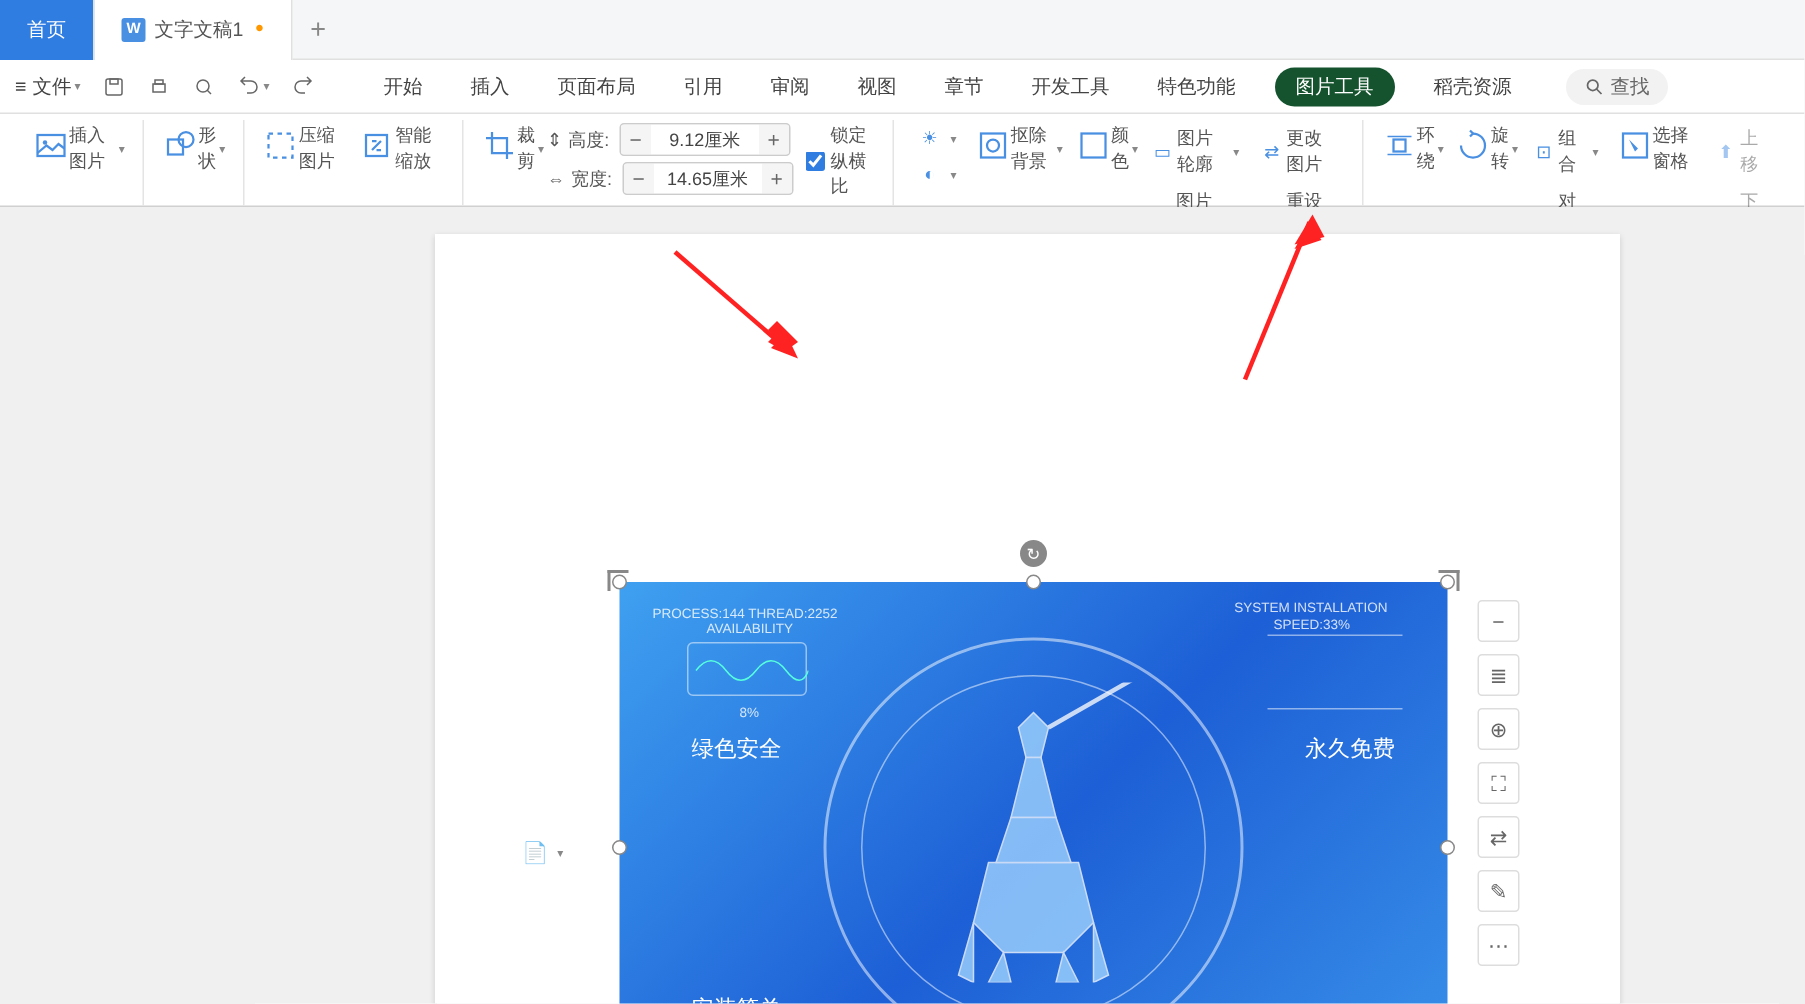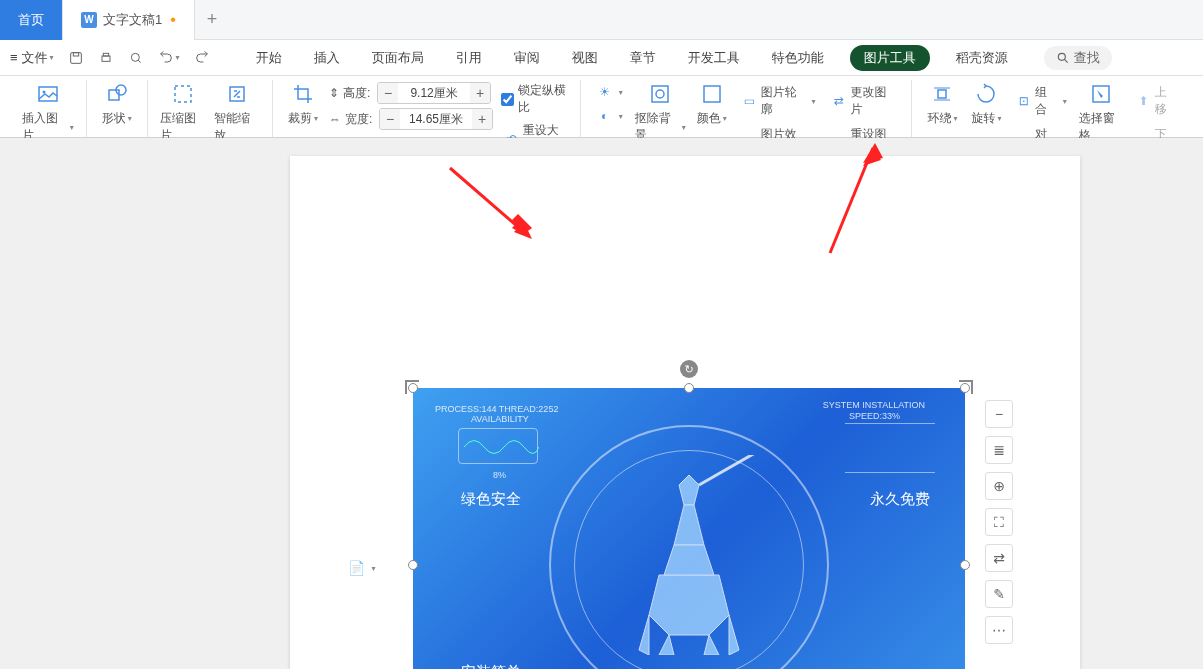--- a/index.html
+++ b/index.html
@@ -24,21 +24,21 @@
 .menu-tabs { display: flex; align-items: center; margin-left: 40px; gap: 20px; font-size: 13px; }
 .menu-tab { color: #444; cursor: pointer; padding: 6px 6px; text-align: center; }
 .menu-tab.highlight { background: #14532d; color: #fff; border-radius: 13px; padding: 4px 14px; }
 .search-box { margin-left: 10px; display: flex; align-items: center; color: #666; font-size: 13px; background: #f2f2f2; border-radius: 13px; padding: 3px 12px; cursor: pointer; }
 .search-box svg { width: 14px; height: 14px; margin-right: 4px; }
 
 
 .ribbon { display: flex; background: #fff; border-bottom: 1px solid #d0d0d0; height: 62px; padding: 4px 10px 0; }
 .ribbon-group { display: flex; align-items: flex-start; padding: 0 8px; border-right: 1px solid #e4e4e4; }
 .ribbon-group:last-child { border-right: none; }
-.rbtn-v { display: flex; flex-direction: column; align-items: center; justify-content: flex-start; padding: 2px 4px; font-size: 12px; color: #555; cursor: pointer; min-width: 44px; }
+.rbtn-v { display: flex; align-items: center; justify-content: flex-start; padding: 2px 4px; font-size: 12px; color: #555; cursor: pointer; min-width: 44px; }
 .rbtn-v .ic { width: 24px; height: 24px; margin-bottom: 4px; display: flex; align-items: center; justify-content: center; color: #4a90e2; }
 .rbtn-v .lbl { display: flex; align-items: center; }
 .rbtn-h { display: flex; align-items: center; font-size: 12px; color: #555; cursor: pointer; padding: 2px 4px; gap: 4px; }
 .rbtn-h .ic { width: 16px; height: 16px; display: flex; align-items: center; justify-content: center; color: #4a90e2; }
 .dd { font-size: 8px; color: #888; margin-left: 2px; }
 .stack { display: flex; flex-direction: column; gap: 4px; justify-content: center; padding: 2px 4px; }
 .dim-row { display: flex; align-items: center; gap: 4px; font-size: 12px; color: #555; }
 .dim-row .lbl { min-width: 30px; }
 .stepper { display: flex; border: 1px solid #ccc; border-radius: 3px; overflow: hidden; height: 22px; }
 .stepper button { width: 20px; border: none; background: #f5f5f5; color: #666; cursor: pointer; font-size: 14px; }

